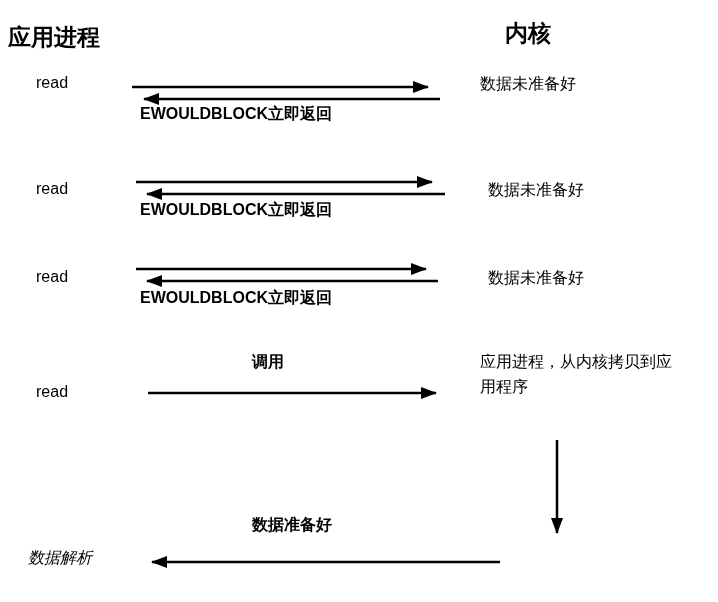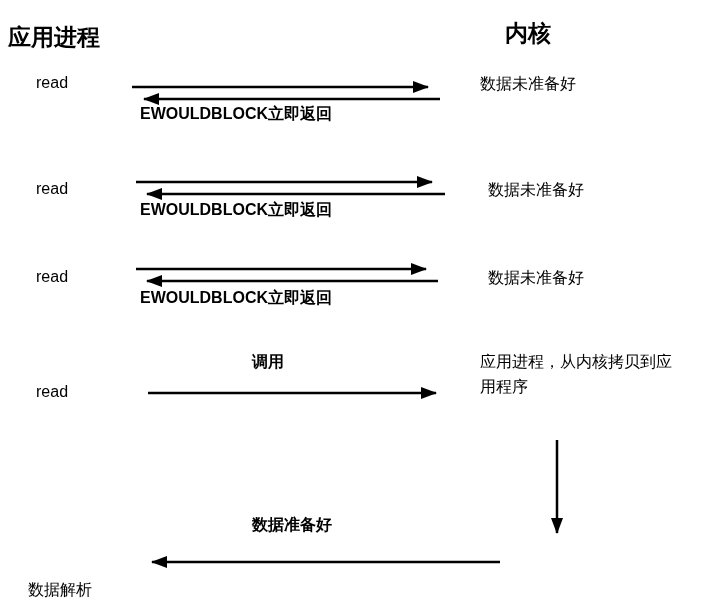--- a/index.html
+++ b/index.html
@@ -83,15 +83,15 @@
 
   <div class="txt" style="left:36px;  top:268px;">read</div>
   <div class="txt bold" style="left:140px; top:288px;">EWOULDBLOCK立即返回</div>
   <div class="txt" style="left:488px; top:268px;">数据未准备好</div>
 
   <div class="txt" style="left:36px;  top:383px;">read</div>
   <div class="txt bold" style="left:252px; top:352px;">调用</div>
   <div class="txt wrap" style="left:480px; top:350px; width:205px;">应用进程，从内核拷贝到应用程序</div>
 
   <div class="txt bold" style="left:252px; top:515px;">数据准备好</div>
-  <div class="txt" style="left:28px;  top:580px;">数据解析</div>
+  <div class="txt" style="left:28px;  top:548px;font-style:italic;">数据解析</div>
 
 </div>
 
 </body></html>

